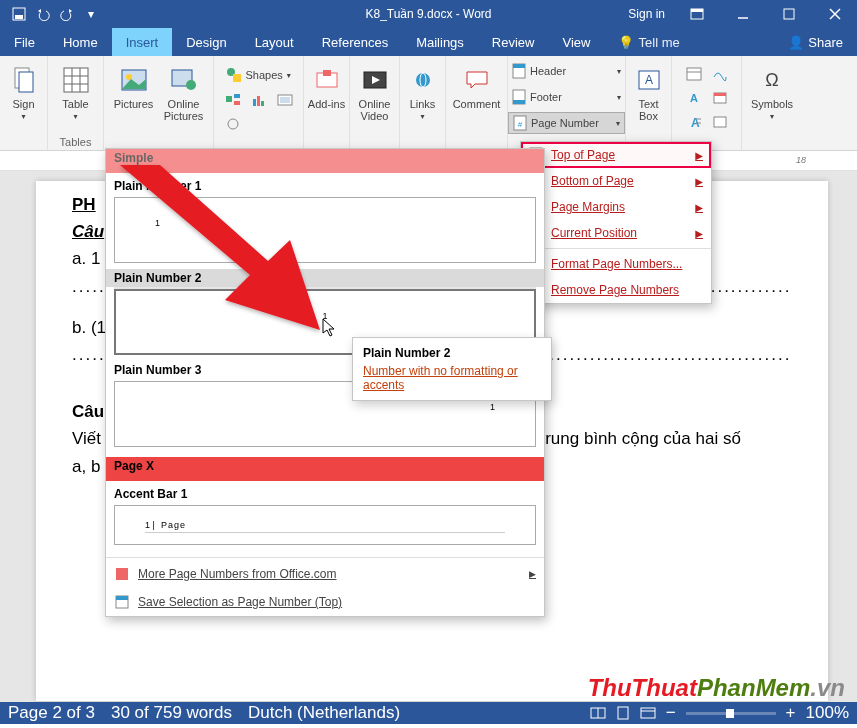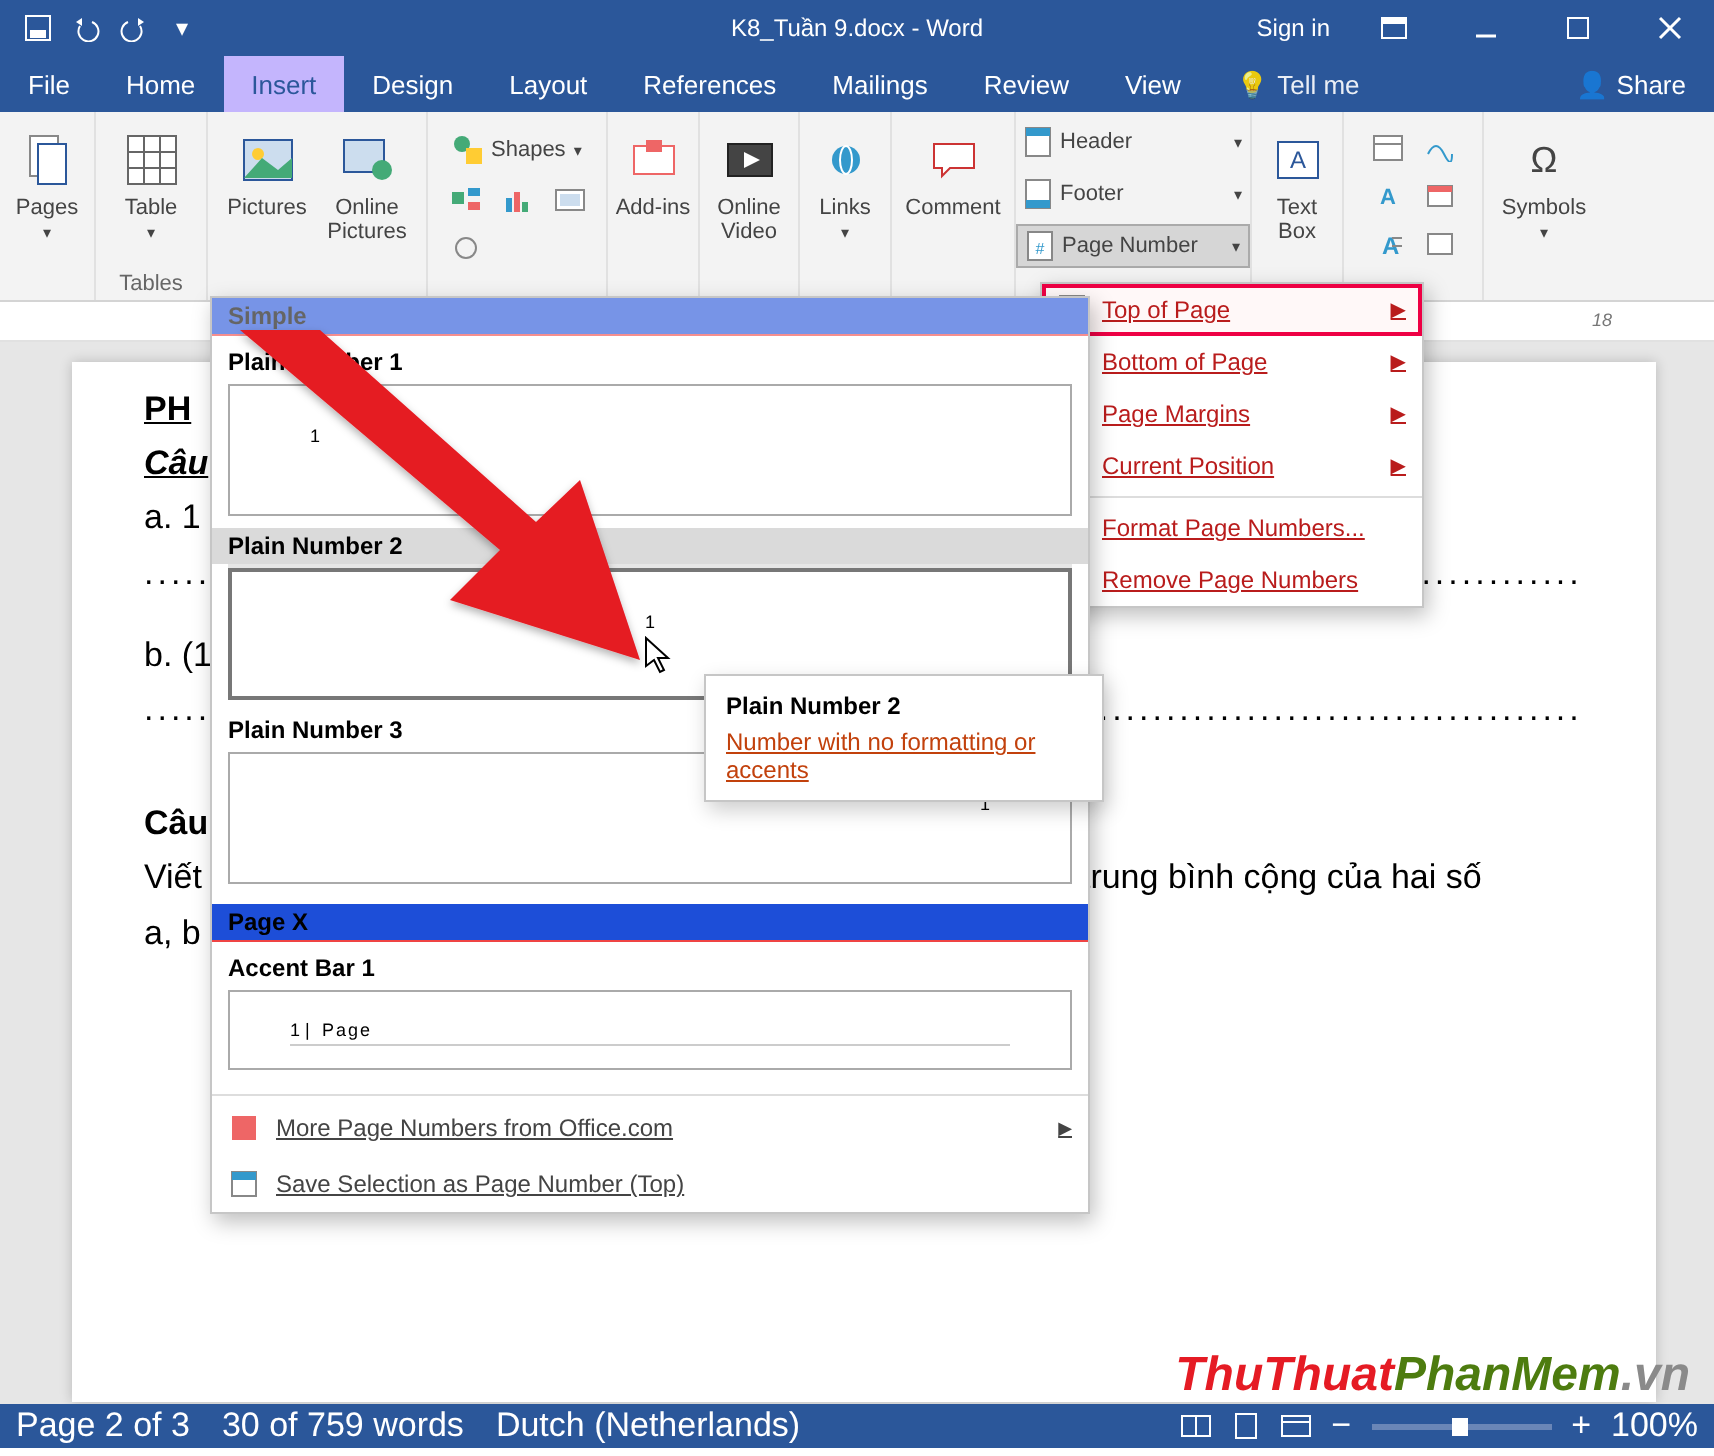--- a/index.html
+++ b/index.html
@@ -7,21 +7,21 @@
   .titlebar { background: #2b579a; height: 28px; display: flex; align-items: center; color: #fff; font-size: 12px; position: relative; }
   .titlebar .qat { display: flex; gap: 2px; padding-left: 8px; }
   .titlebar .qat .qbtn { width: 22px; height: 22px; display: flex; align-items: center; justify-content: center; }
   .titlebar .title { position: absolute; left: 50%; transform: translateX(-50%); }
   .titlebar .right { margin-left: auto; display: flex; align-items: center; gap: 2px; }
   .titlebar .right .ctl { width: 44px; height: 28px; display: flex; align-items: center; justify-content: center; }
   .titlebar .signin { margin-right: 8px; }
 
   .tabbar { background: #2b579a; height: 28px; display: flex; align-items: stretch; color: #fff; font-size: 13px; }
   .tabbar .tab { padding: 0 14px; display: flex; align-items: center; }
-  .tabbar .tab.active { background: #c4b5fd; color: #2b579a; }
+  .tabbar .tab.active { background: #7dd3fc; color: #2b579a; }
   .tabbar .spacer { flex: 1; }
   .tabbar .tell { display: flex; align-items: center; gap: 4px; opacity: .9; }
   .tabbar .share { display: flex; align-items: center; gap: 4px; padding: 0 14px; }
 
   .ribbon { background: #f3f3f3; border-bottom: 1px solid #d4d4d4; height: 95px; display: flex; font-size: 11px; color: #444; }
   .ribbon .group { border-right: 1px solid #e1e1e1; padding: 4px 6px 0 6px; display: flex; flex-direction: column; align-items: center; position: relative; }
   .ribbon .group .glabel { margin-top: auto; font-size: 11px; color: #666; padding: 4px 0 2px; text-align: center; }
   .ribbon .bigbtn { display: flex; flex-direction: column; align-items: center; width: 56px; padding-top: 4px; gap: 2px; }
   .ribbon .bigbtn .iconbox { width: 32px; height: 32px; display: flex; align-items: center; justify-content: center; }
   .ribbon .col { display: flex; flex-direction: column; gap: 4px; padding-top: 4px; }
@@ -35,21 +35,21 @@
   .doc-area { position: relative; background: #e6e6e6; height: 540px; overflow: hidden; }
   .page { position: absolute; left: 36px; top: 10px; width: 792px; height: 520px; background: #fff; box-shadow: 0 0 6px rgba(0,0,0,.2); }
   .page-content { padding: 10px 36px; font-family: "Times New Roman", serif; font-size: 17px; line-height: 1.6; }
   .u { text-decoration: underline; }
   .b { font-weight: bold; }
   .i { font-style: italic; }
   .dots { letter-spacing: 2px; overflow: hidden; white-space: nowrap; }
 
   
   .gallery { position: absolute; left: 105px; top: 148px; width: 440px; background: #fff; border: 1px solid #c6c6c6; box-shadow: 2px 4px 10px rgba(0,0,0,.25); font-size: 12px; }
-  .gallery .cat { background: #1d4ed8; font-weight: 600; padding: 2px 8px; border-bottom: 1px solid #ef4444; }
+  .gallery .cat { background: #ef4444; font-weight: 600; padding: 2px 8px; border-bottom: 6px solid #ef4444; }
   .gallery .itemwrap { padding: 4px 8px; }
   .gallery .item-title { font-weight: 600; padding: 2px 0; }
   .gallery .preview { border: 1px solid #aaa; height: 66px; background: #fff; margin: 2px 0 6px; position: relative; }
   .gallery .item.selected { background: #e6e6e6; }
   .gallery .item.selected .preview { border: 2px solid #777; }
   .gallery .sep { border-top: 1px solid #ddd; margin: 2px 0; }
   .gallery .menurow { display: flex; align-items: center; gap: 8px; padding: 6px 8px; text-decoration: underline; color: #444; }
   .gallery .menurow .iconmini { width: 16px; height: 16px; }
 
   
@@ -155,21 +155,21 @@
 
 <div class="ribbon">
   <div class="group" style="width:48px">
     <div class="bigbtn">
       <div class="iconbox">
           <svg width="20" height="26">
             <rect x="1" y="1" width="14" height="20" fill="#fff" stroke="#888"></rect>
             <rect x="5" y="5" width="14" height="20" fill="#fff" stroke="#2b579a"></rect>
           </svg>
         </div>
-      <span>Pages</span>
+      <span>Sign</span>
       <span style="font-size:8px">▾</span>
     </div>
   </div>
   <div class="group" style="width:56px">
     <div class="bigbtn">
       <div class="iconbox">
           <svg width="26" height="26">
             <rect x="1" y="1" width="24" height="24" fill="#fff" stroke="#666"></rect>
             <line x1="1" y1="9" x2="25" y2="9" stroke="#666"></line>
             <line x1="1" y1="17" x2="25" y2="17" stroke="#666"></line>

